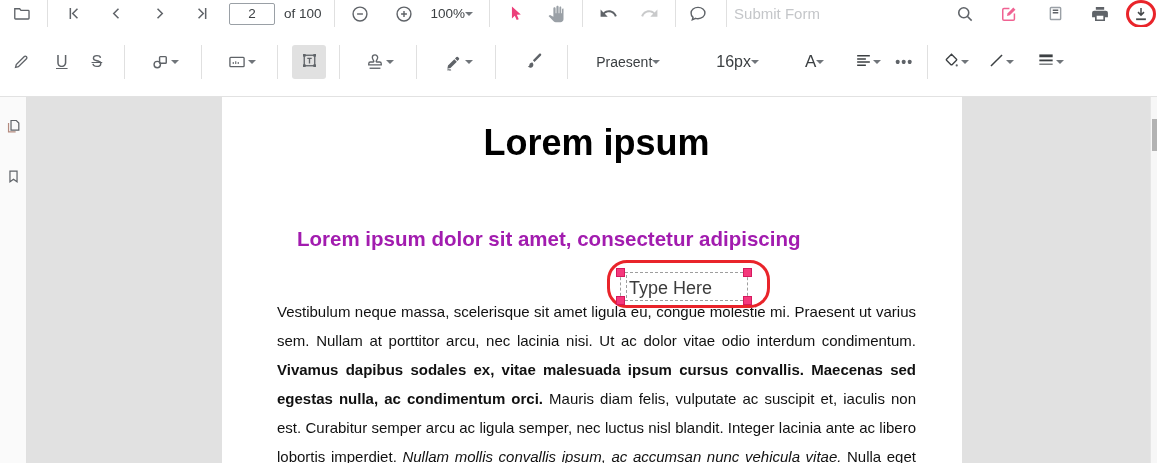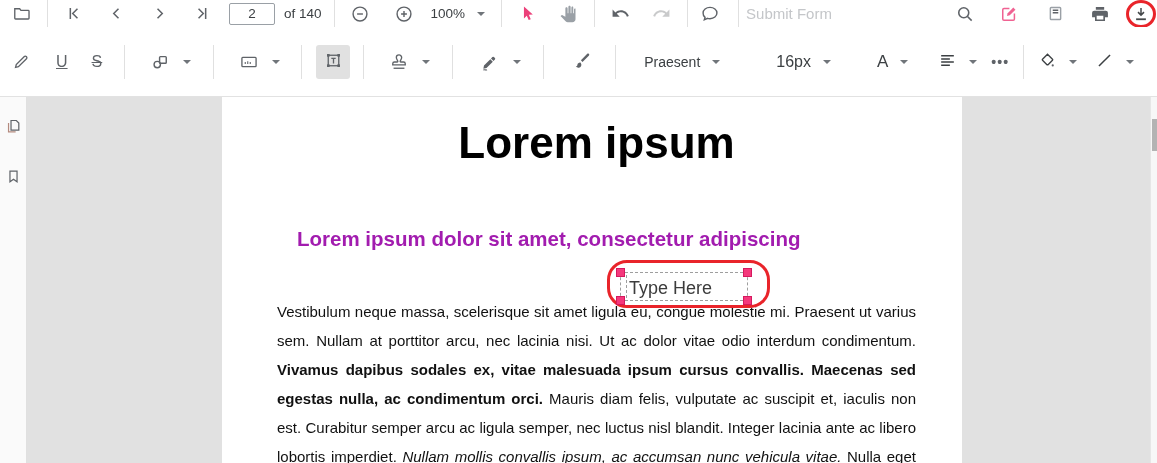--- a/index.html
+++ b/index.html
@@ -11,21 +11,21 @@
   .toolbar-top { height:27px; display:flex; align-items:center; background:#fff; flex:none; }
   .toolbar-fmt { height:70px; display:flex; align-items:center; background:#fff;
     border-bottom:1px solid #e2e2e2; flex:none; }
   .div1 { width:1px; height:27px; background:#e0e0e0; flex:none; }
   .div2 { width:1px; height:34px; background:#e0e0e0; flex:none; }
   .tb { background:none; border:none; padding:0; width:26px; height:26px; flex:none;
     display:flex; align-items:center; justify-content:center; color:#5f6368; cursor:pointer; }
   .tb svg { display:block; }
   .caret { width:0; height:0; border-left:4px solid transparent; border-right:4px solid transparent;
     border-top:4.5px solid #70757a; flex:none; }
-  .ddl { display:flex; align-items:center; gap:12px; background:none; border:none; padding:0;
+  .ddl { display:flex; align-items:center; gap:0; background:none; border:none; padding:0;
     color:#3c4043; font-size:13.5px; font-family:inherit; cursor:pointer; flex:none; }
   .page-input { width:46px; height:22px; border:1px solid #9aa0a6; border-radius:2px;
     text-align:center; font-size:13.5px; color:#3c4043; font-family:inherit; flex:none; }
   .pagecount { font-size:13.5px; color:#3c4043; white-space:nowrap; flex:none; }
   .submit { font-size:15px; color:#c4c6c9; white-space:nowrap; background:none; border:none;
     font-family:inherit; flex:none; }
   .spacer { flex:1; }
   .dl-ring { width:30px; height:28px; border:3px solid #e9242a; border-radius:50%;
     display:flex; align-items:center; justify-content:center; flex:none; margin-right:1px; }
   .glyph { font-size:16px; color:#5f6368; font-family:inherit; background:none; border:none;
@@ -36,21 +36,21 @@
     border:none; cursor:pointer; flex:none; }
 
   
   .content { flex:1; display:flex; position:relative; overflow:hidden; }
   .side { width:27px; background:#fafafa; border-right:1px solid #e0e0e0; flex:none;
     display:flex; flex-direction:column; align-items:center; padding-top:18px; gap:28px; }
   .side .tb { width:22px; height:22px; }
   .canvas { flex:1; background:#e1e1e1; position:relative; overflow:hidden; }
   .page { position:absolute; left:195px; top:0; width:740px; height:400px; background:#fff;
     color:#141414; padding:0 46px 0 55px; }
-  .doc-title { font-size:44px; line-height:40px; font-weight:bold; text-align:center;
+  .doc-title { font-size:36px; line-height:40px; font-weight:bold; text-align:center;
     margin-top:26px; color:#000; }
   .doc-heading { margin-top:62px; font-size:20.5px; line-height:27.5px; font-weight:bold; color:#a21caf; }
   .doc-heading .l1 { display:block; text-indent:20px; }
   .doc-heading .l2 { display:block; }
   .doc-body { margin-top:44px; font-size:15px; line-height:29px; text-align:justify; color:#111; }
 
   
   .annot-field { position:absolute; left:385px; top:163px; width:163px; height:48px;
     border:3px solid #e9242a; border-radius:20px; }
   .dash-box { position:absolute; left:398px; top:175px; width:128px; height:29px;
@@ -104,21 +104,21 @@
     </button>
     <button class="tb" style="margin-left:17px">
       <span>
           <svg width="19" height="19" viewBox="0 0 24 24" fill="none" stroke="currentColor" stroke-width="1.9">
             <path d="M16 5v14M7 6l6 6-6 6"></path>
           </svg>
         </span>
     </button>
 
     <input class="page-input" style="margin-left: 14px;" value="2">
-    <span class="pagecount" style="margin-left:9px">of 140</span>
+    <span class="pagecount" style="margin-left:9px">of 100</span>
     <span class="div1" style="margin-left:12px"></span>
 
     <button class="tb" style="margin-left:12px">
       <span>
           <svg width="20" height="20" viewBox="0 0 24 24" fill="none" stroke="currentColor" stroke-width="1.7">
             <circle cx="12" cy="12" r="8.3"></circle>
             <path d="M8.5 12h7"></path>
           </svg>
         </span>
     </button>

